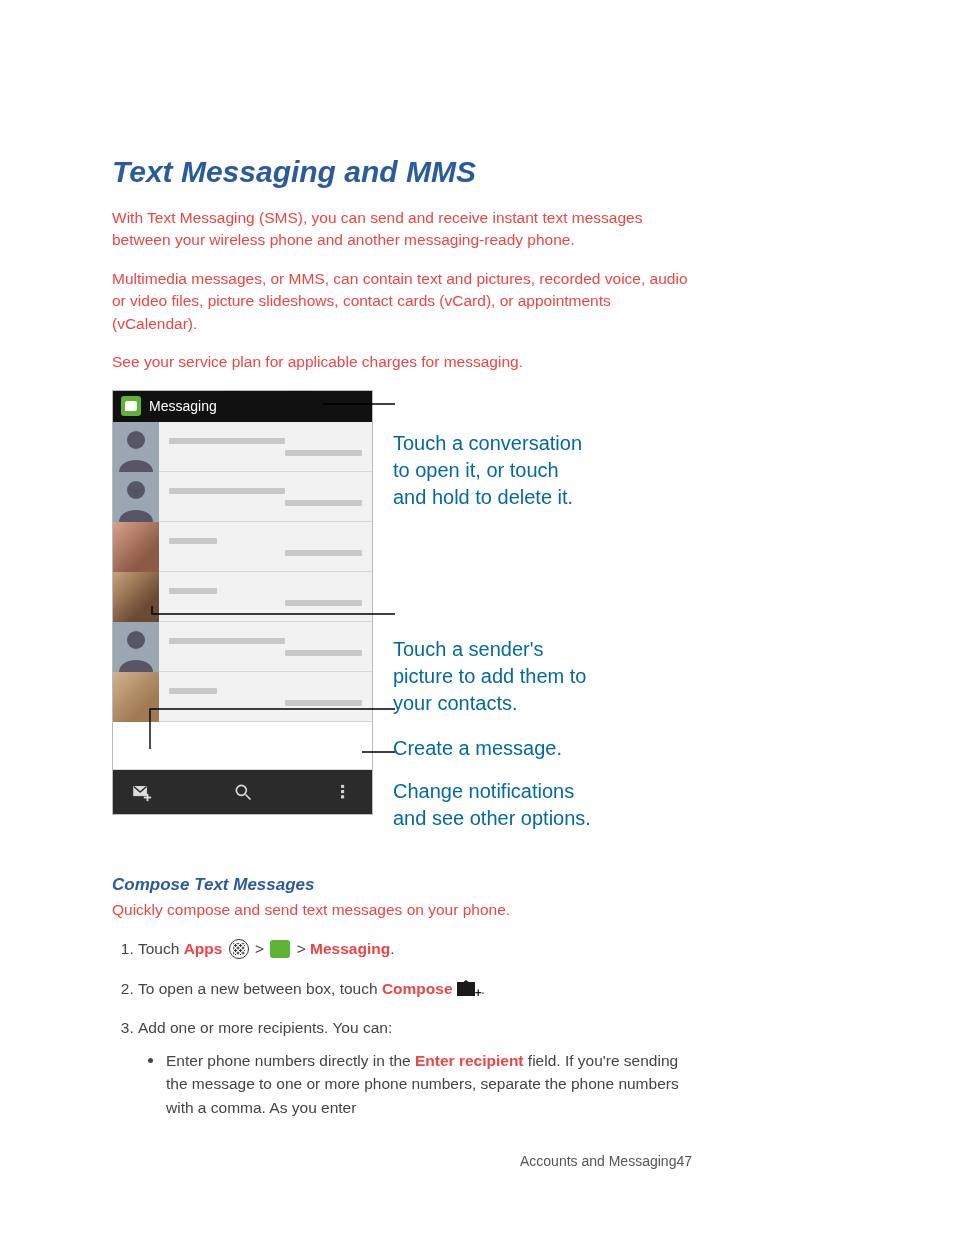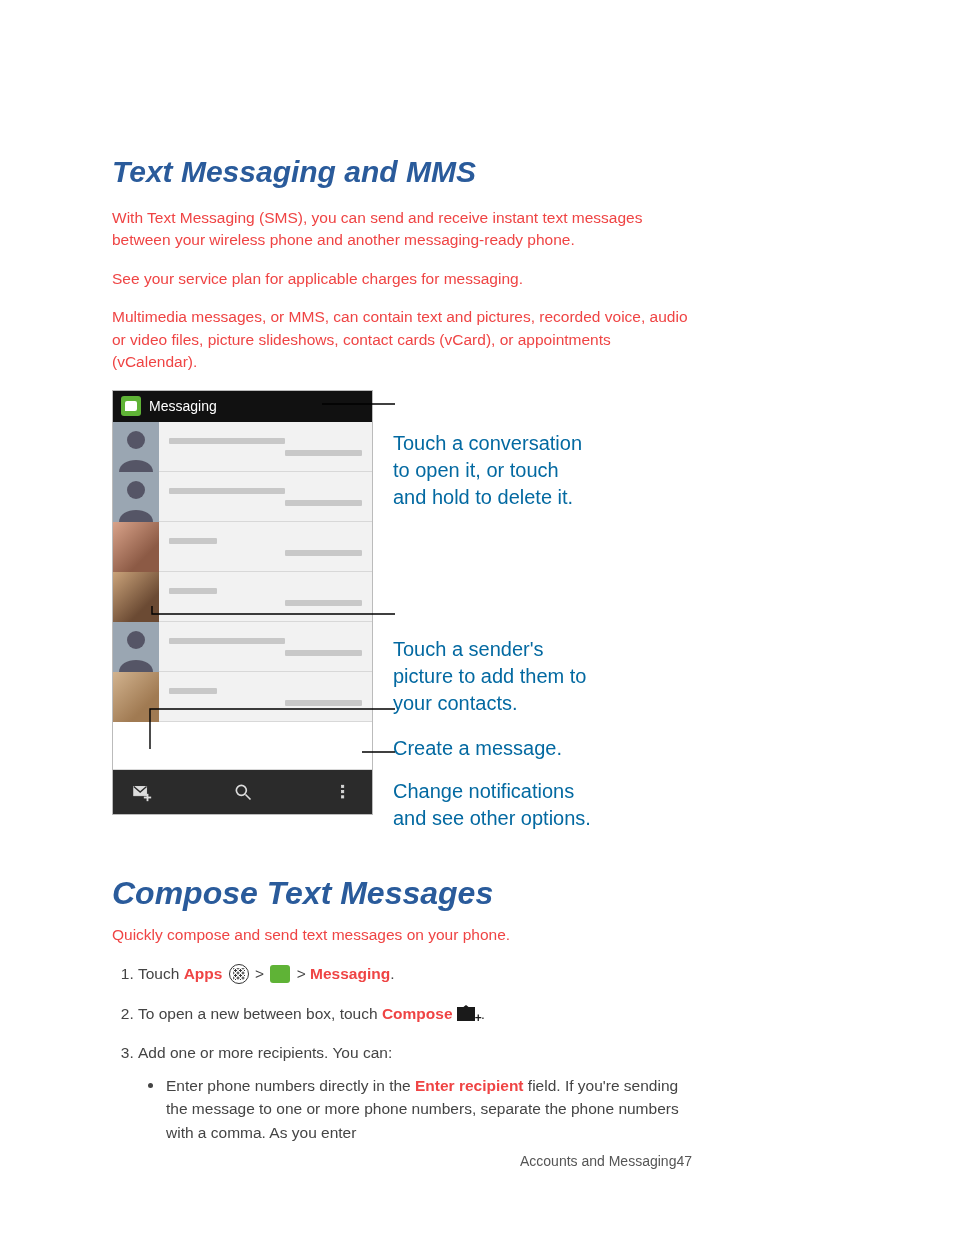--- a/index.html
+++ b/index.html
@@ -1,19 +1,19 @@
 <!DOCTYPE html>
 <html><head>
 <meta charset="utf-8">
 <style>
   * { box-sizing: border-box; margin: 0; padding: 0; }
   html, body { width: 954px; height: 1235px; background: #fff; font-family: Arial, Helvetica, sans-serif; color: #3d3d3d; }
   .page { position: relative; width: 802px; height: 1235px; padding: 155px 108px 70px 112px; }
   h1 { color: #2a5b9b; font-style: italic; font-weight: 700; font-size: 30px; margin-bottom: 18px; }
-  h2 { color: #2a5b9b; font-style: italic; font-weight: 600; font-size: 32px; margin-top: 60px; margin-bottom: 12px; }
+  h2 { color: #2a5b9b; font-style: italic; font-weight: 600; font-size: 17px; margin-top: 60px; margin-bottom: 4px; }
   p.body { font-size: 15.5px; line-height: 1.45; margin-bottom: 16px; color: #ef4444; }
   ol { list-style: decimal; padding-left: 26px; font-size: 15.5px; color: #444; }
   ol > li { margin-bottom: 16px; line-height: 1.5; }
   ul { list-style: none; padding-left: 28px; }
   ul > li { position: relative; margin-top: 10px; line-height: 1.5; }
   ul > li::before { content: ""; position: absolute; left: -18px; top: 9px; width: 5px; height: 5px; background: #444; border-radius: 50%; }
   b { font-weight: 700; color: #ef4444; }
 
   
   .figure-wrap { display: flex; gap: 20px; margin-top: 10px; margin-bottom: 10px; }
@@ -62,22 +62,22 @@
   .compose-icon .box { position: absolute; left: 0; top: 2px; width: 18px; height: 14px; background: #1a1a1a; }
   .compose-icon .lid { position: absolute; left: 0; top: 0; border-left: 9px solid transparent; border-right: 9px solid transparent; border-bottom: 7px solid #1a1a1a; }
   .compose-icon .plus { position: absolute; right: -1px; bottom: -2px; color: #1a1a1a; font-weight: 900; font-size: 12px; }
 </style>
 </head>
 <body>
 
 <div class="page">
   <h1>Text Messaging and MMS</h1>
   <p class="body">With Text Messaging (SMS), you can send and receive instant text messages between your wireless phone and another messaging-ready phone.</p>
+  <p class="body">Multimedia messages, or MMS, can contain text and pictures, recorded voice, audio or video files, picture slideshows, contact cards (vCard), or appointments (vCalendar).</p>
   <p class="body">See your service plan for applicable charges for messaging.</p>
-  <p class="body">Multimedia messages, or MMS, can contain text and pictures, recorded voice, audio or video files, picture slideshows, contact cards (vCard), or appointments (vCalendar).</p>
 
   <div class="figure-wrap">
     <div class="phone">
       <div class="phone-header">
         <span class="app-icon"></span>
         <span>Messaging</span>
       </div>
       <div class="phone-list">
         <div class="row">
           <div class="avatar placeholder">

